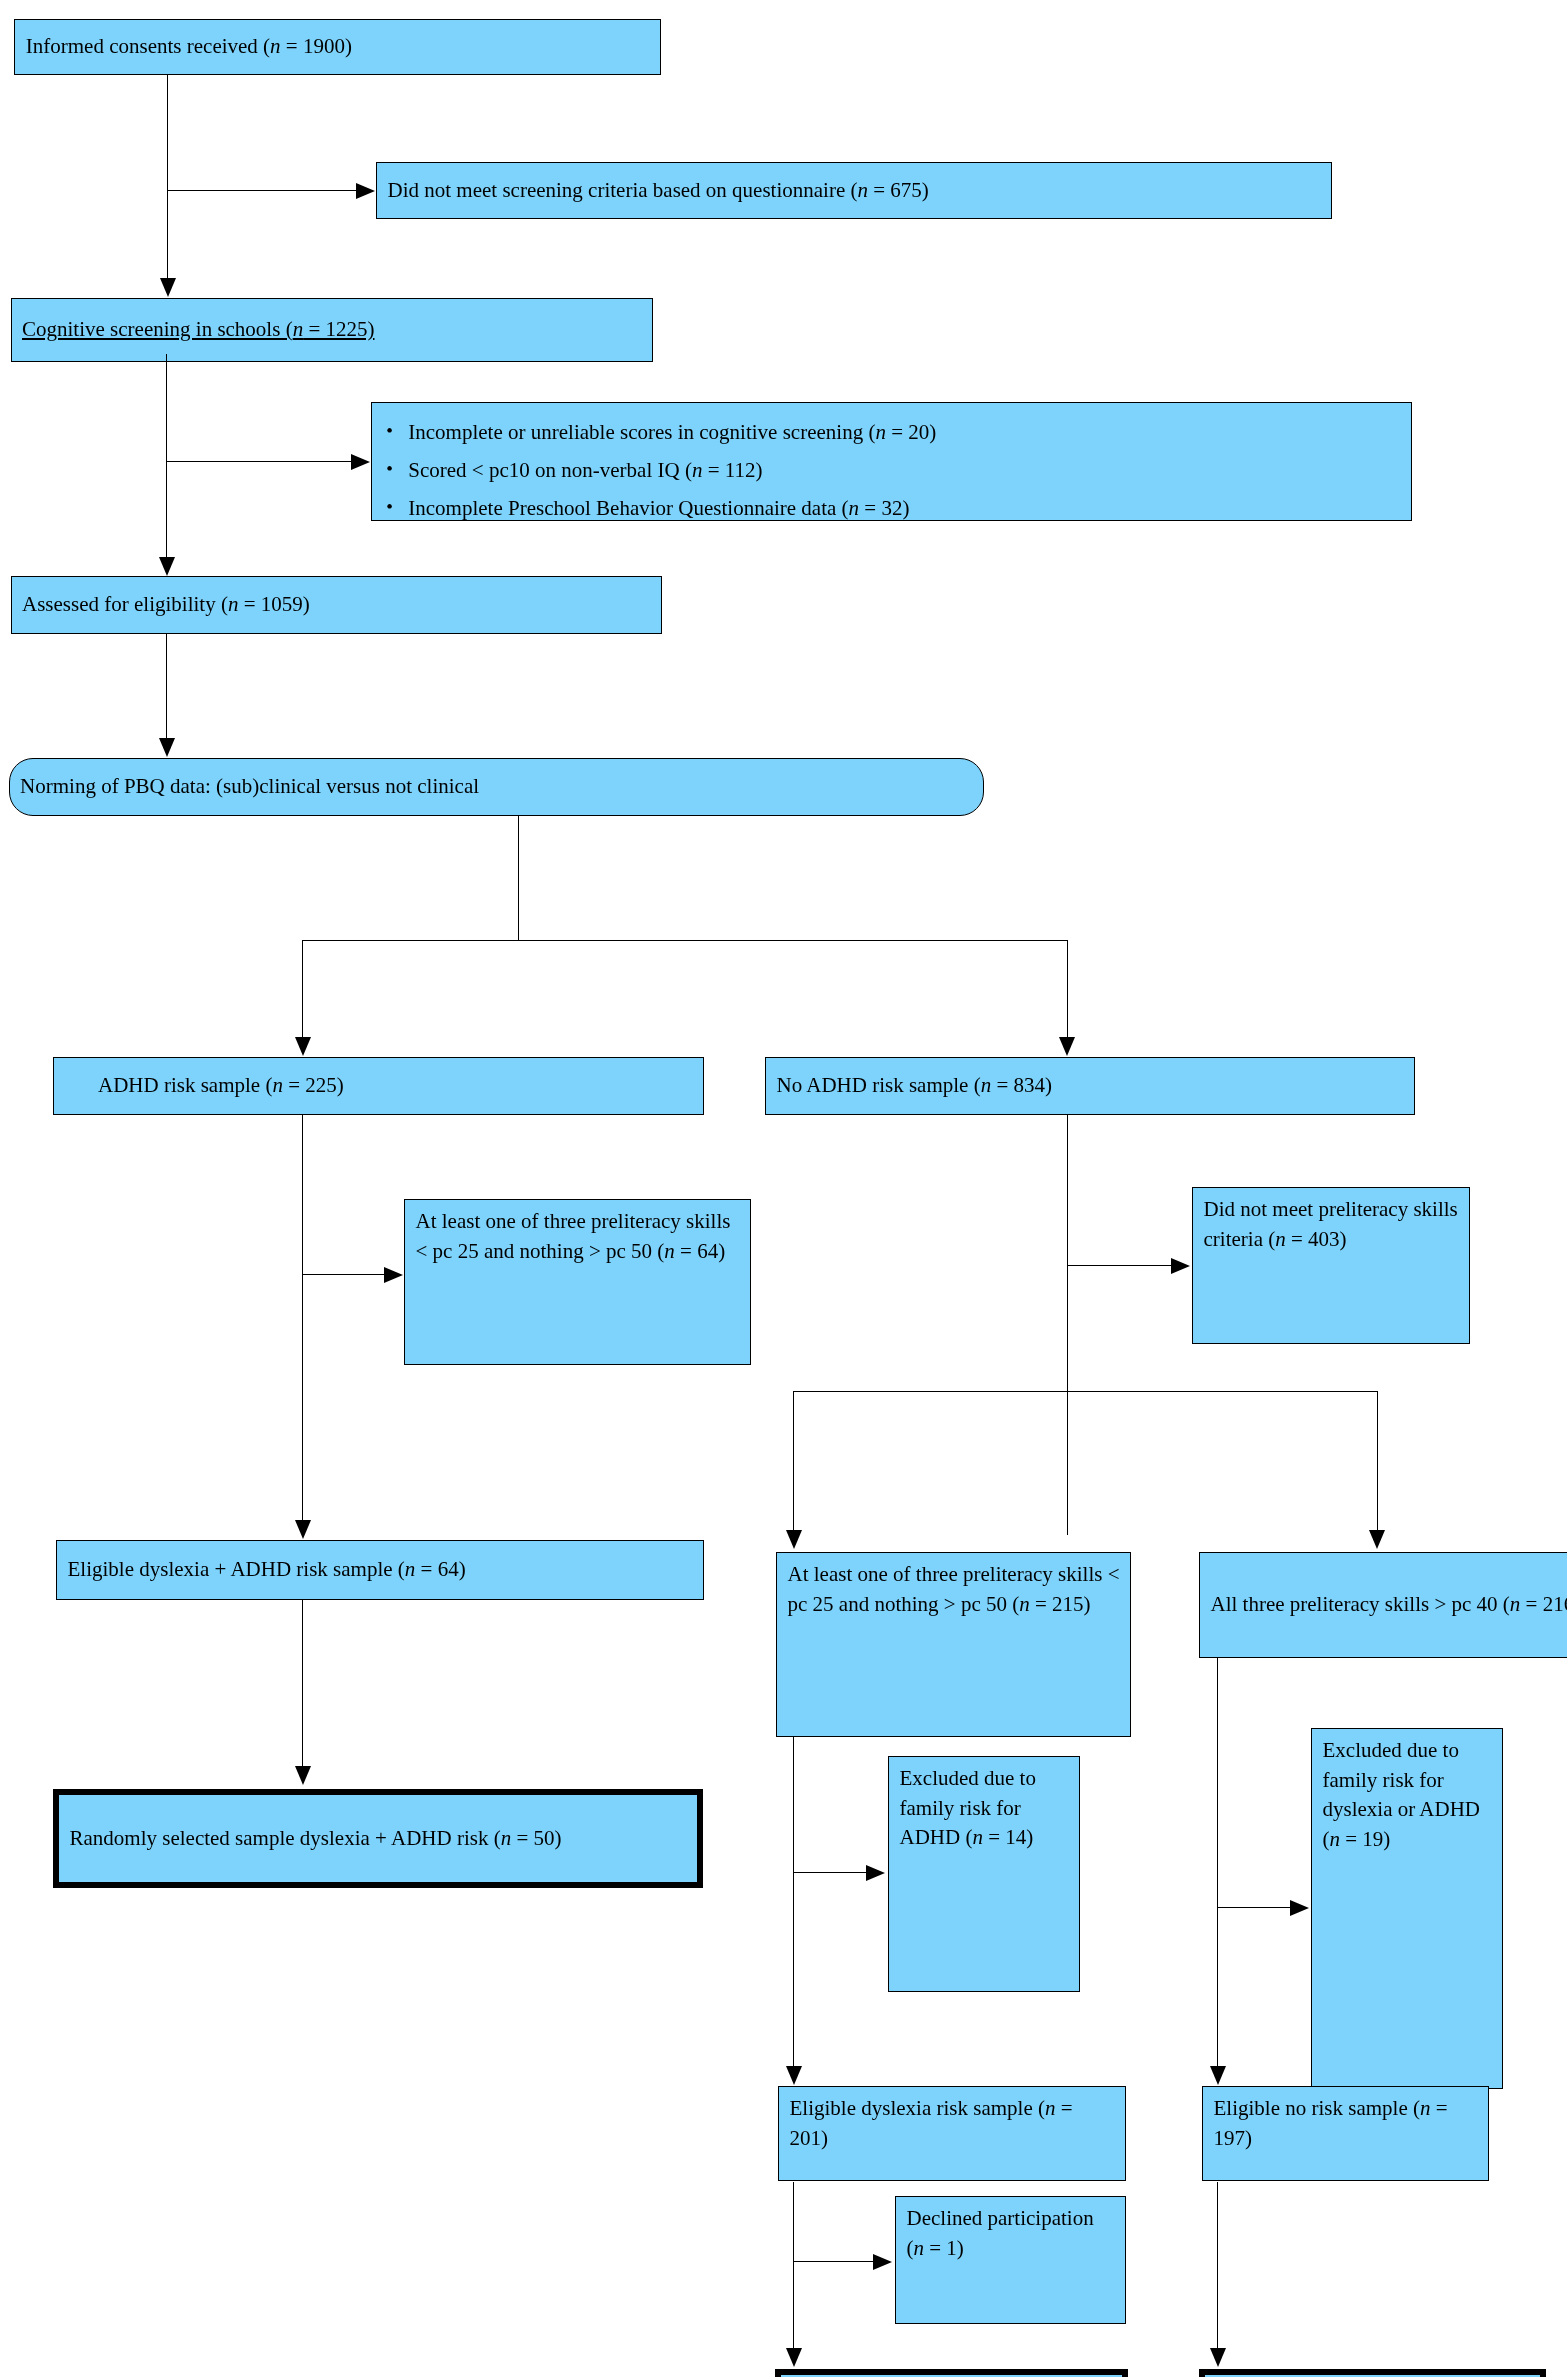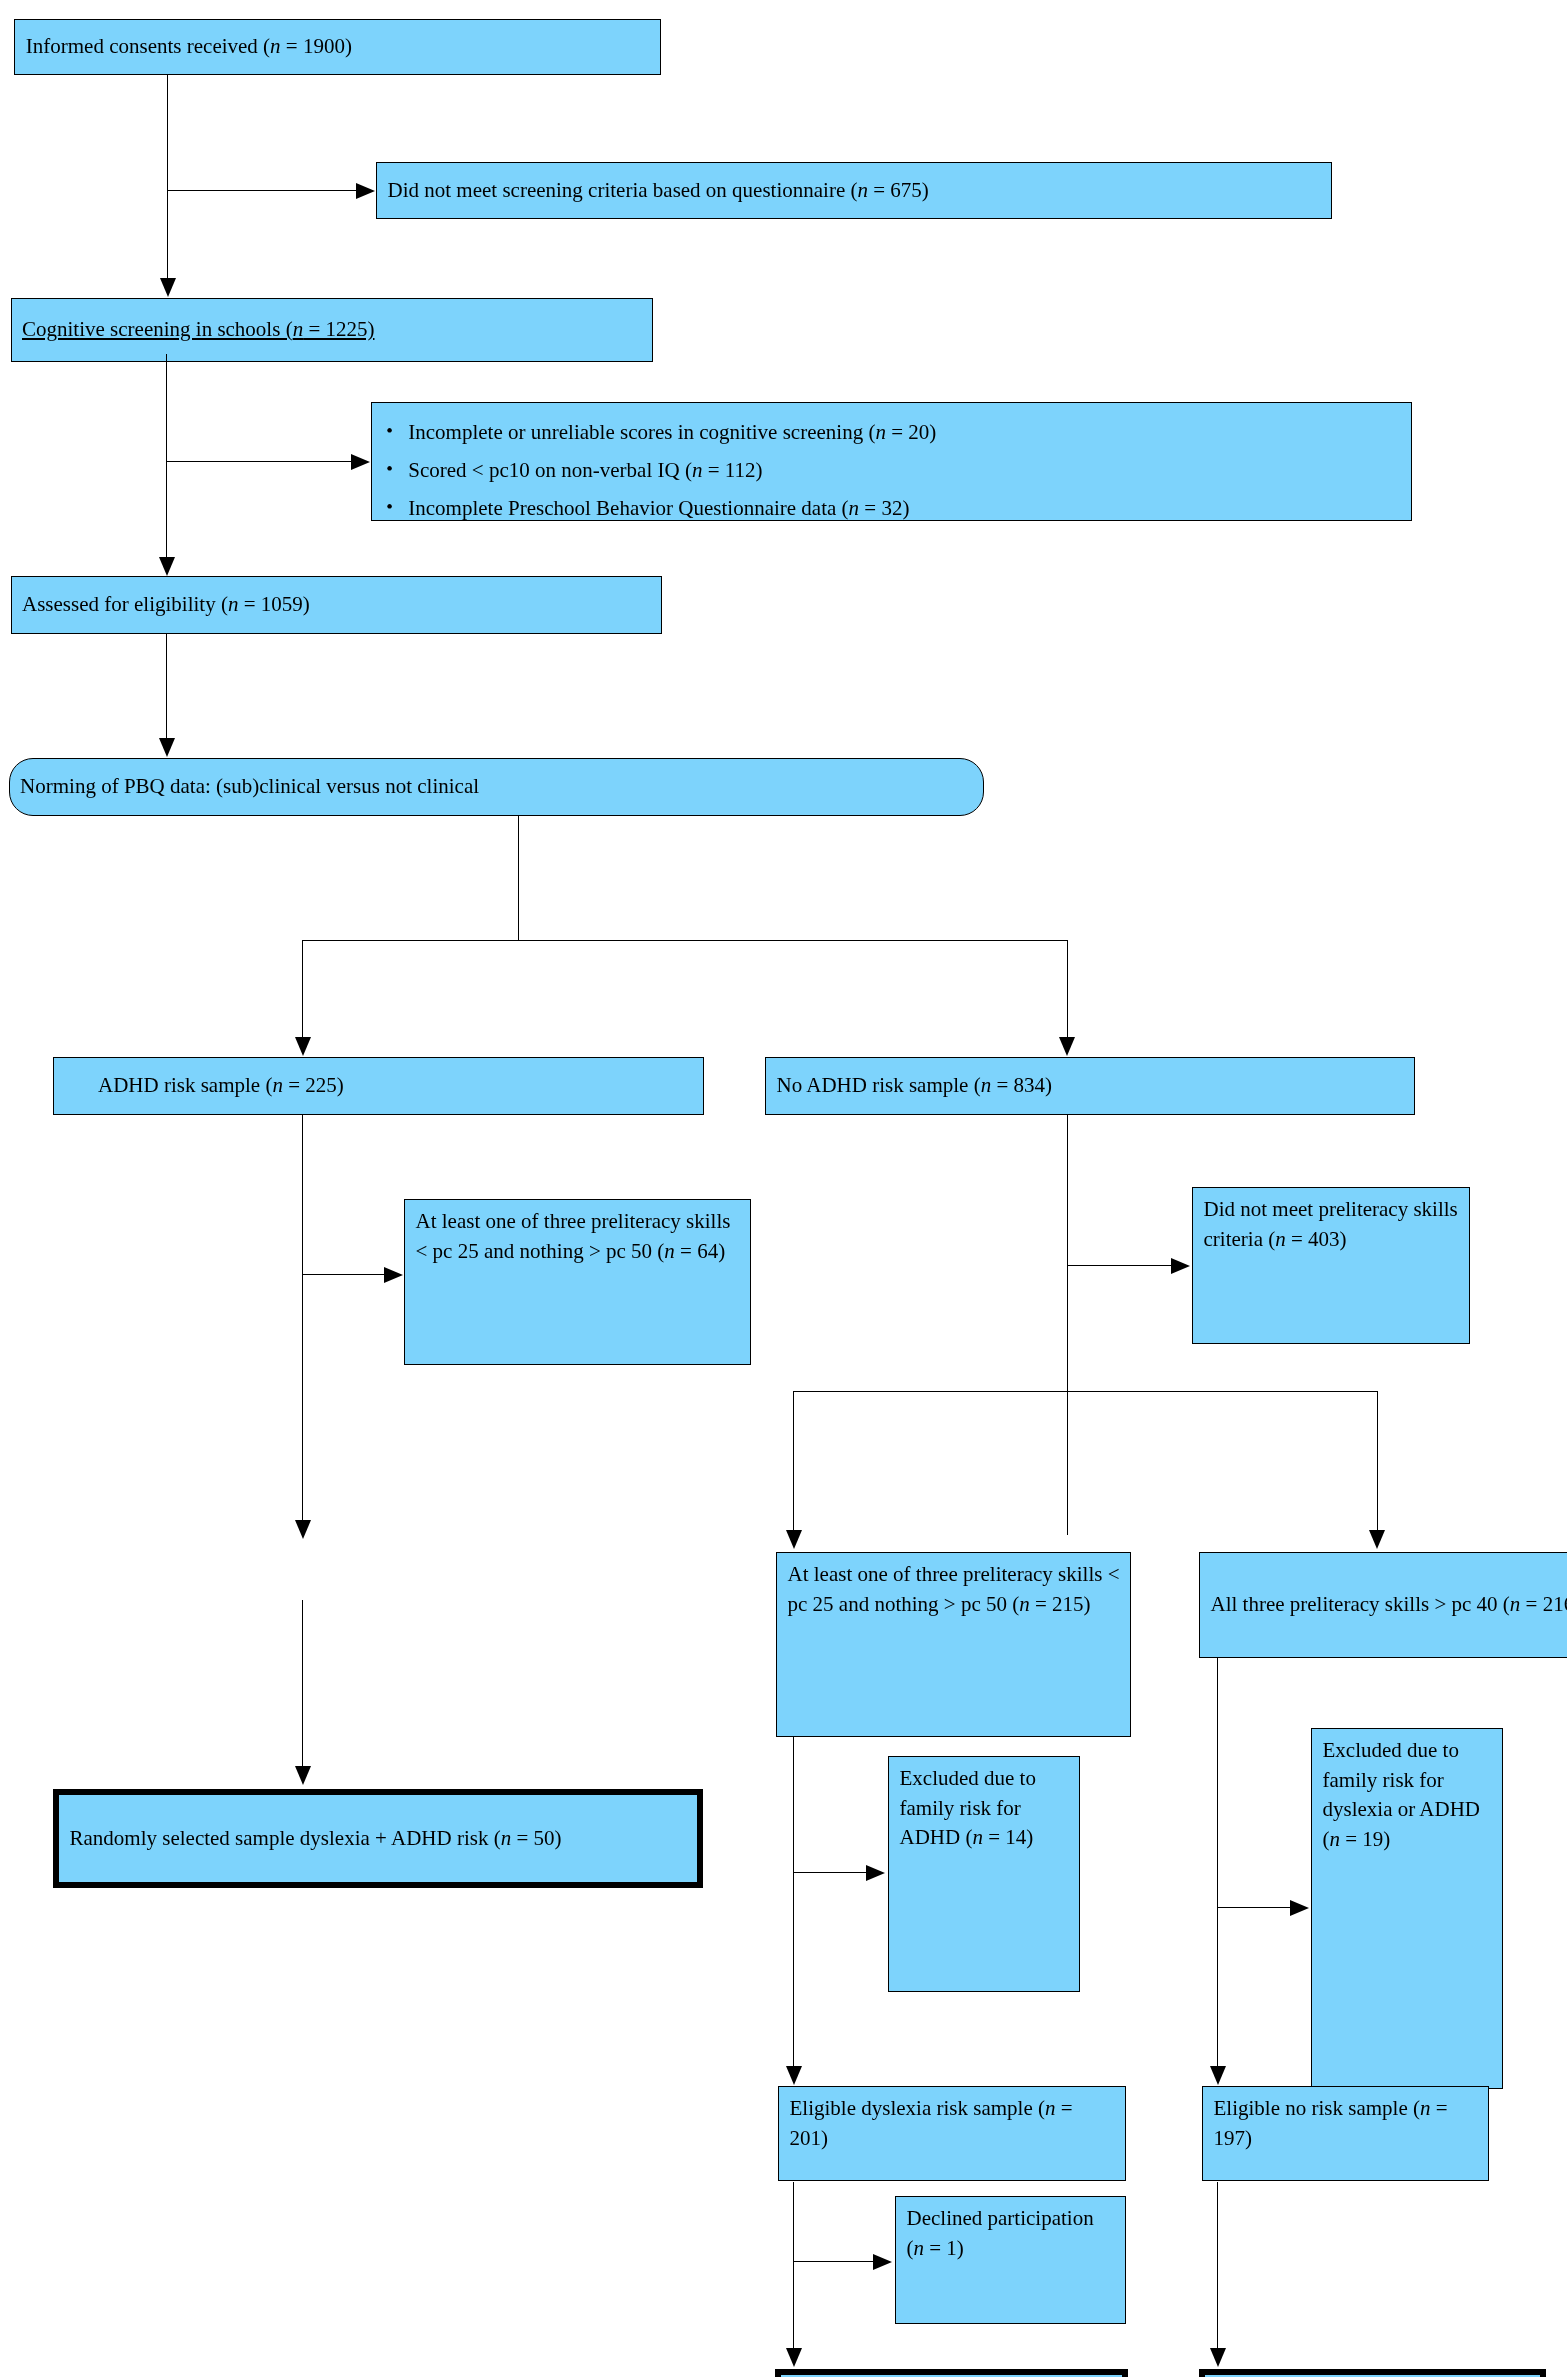--- a/index.html
+++ b/index.html
@@ -131,20 +131,23 @@
   </div>
 
   <div class="box top-align" style="left:404px; top:1199px; width:347px; height:166px;">
     <span class="txt">At least one of three preliteracy skills &lt; pc 25 and nothing &gt; pc 50 (<span class="italic-n">n</span> = 64)</span>
   </div>
 
   <div class="box top-align" style="left:1192px; top:1187px; width:278px; height:157px;">
     <span class="txt">Did not meet preliteracy skills criteria (<span class="italic-n">n</span> = 403)</span>
   </div>
 
+  <div class="box" style="left:56px; top:1540px; width:648px; height:60px;">
+    <span class="txt">Eligible dyslexia + ADHD risk sample (<span class="italic-n">n</span> = 64)</span>
+  </div>
 
   <div class="box bold-frame" style="left:53px; top:1789px; width:650px; height:99px;">
     <span class="txt">Randomly selected sample dyslexia + ADHD risk (<span class="italic-n">n</span> = 50)</span>
   </div>
 
   <div class="box top-align" style="left:776px; top:1552px; width:355px; height:185px;">
     <span class="txt">At least one of three preliteracy skills &lt; pc 25 and nothing &gt; pc 50 (<span class="italic-n">n</span> = 215)</span>
   </div>
 
   <div class="box top-align" style="left:1199px; top:1552px; width:407px; height:106px;align-items:center;">

